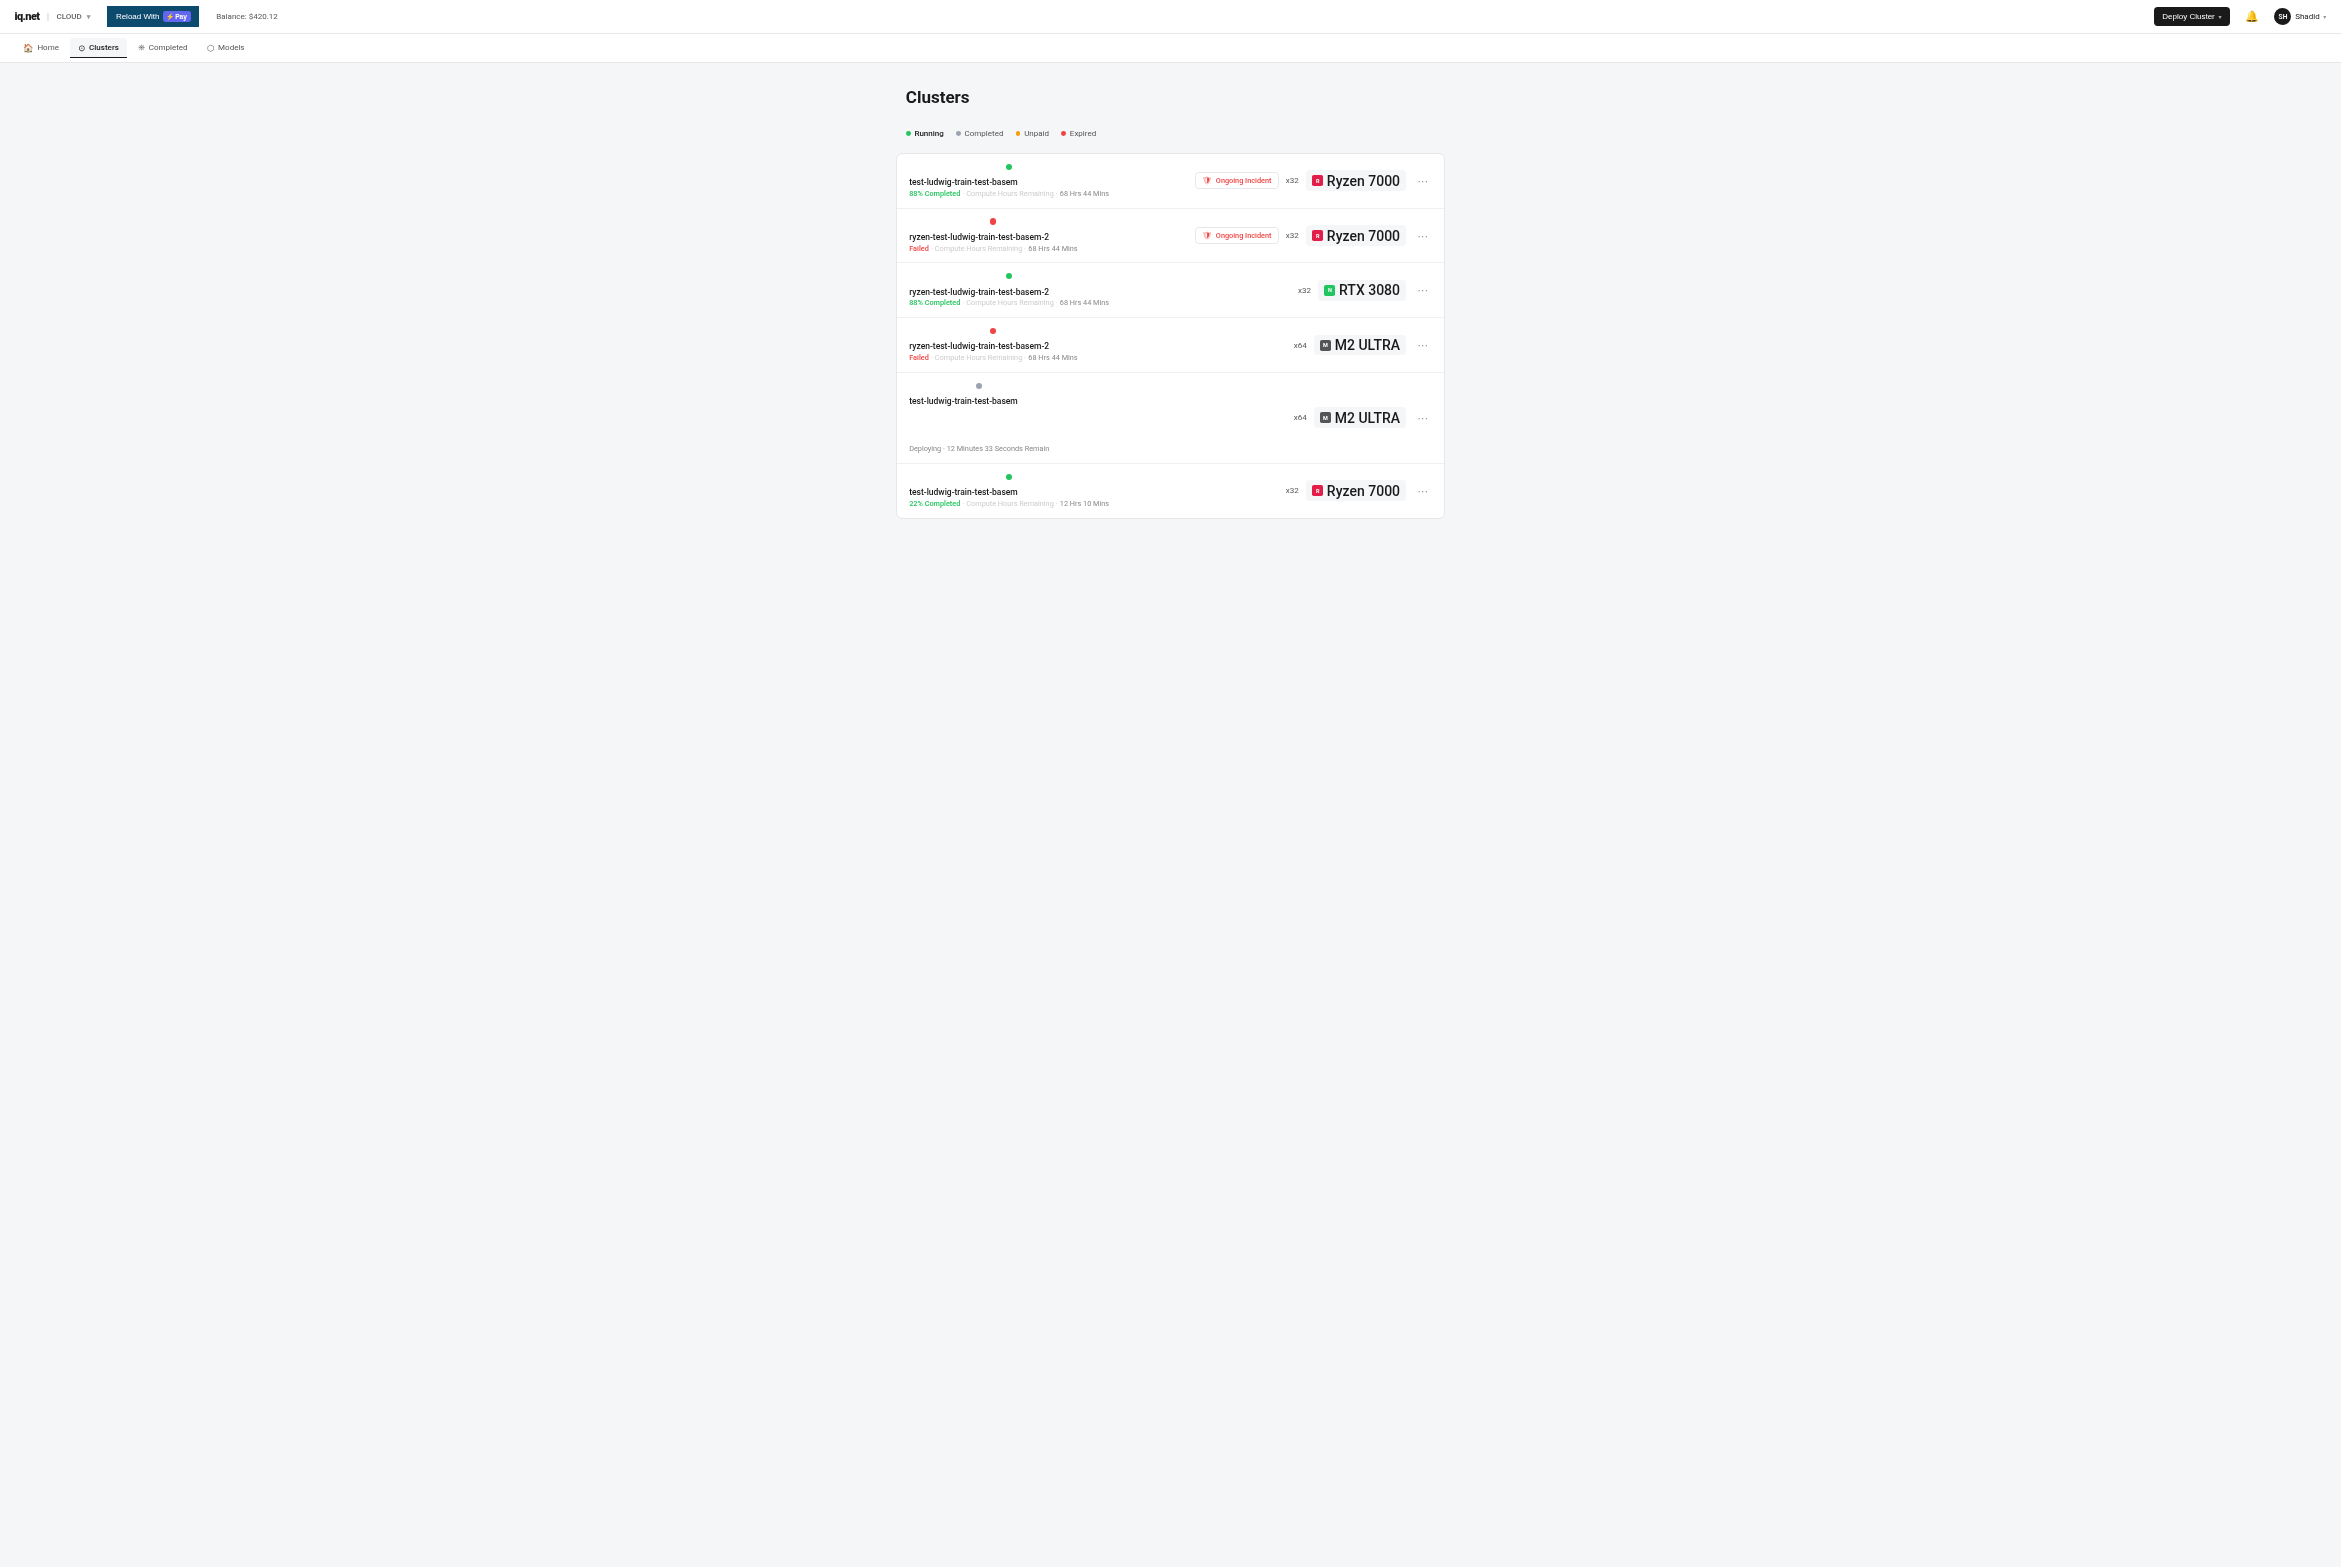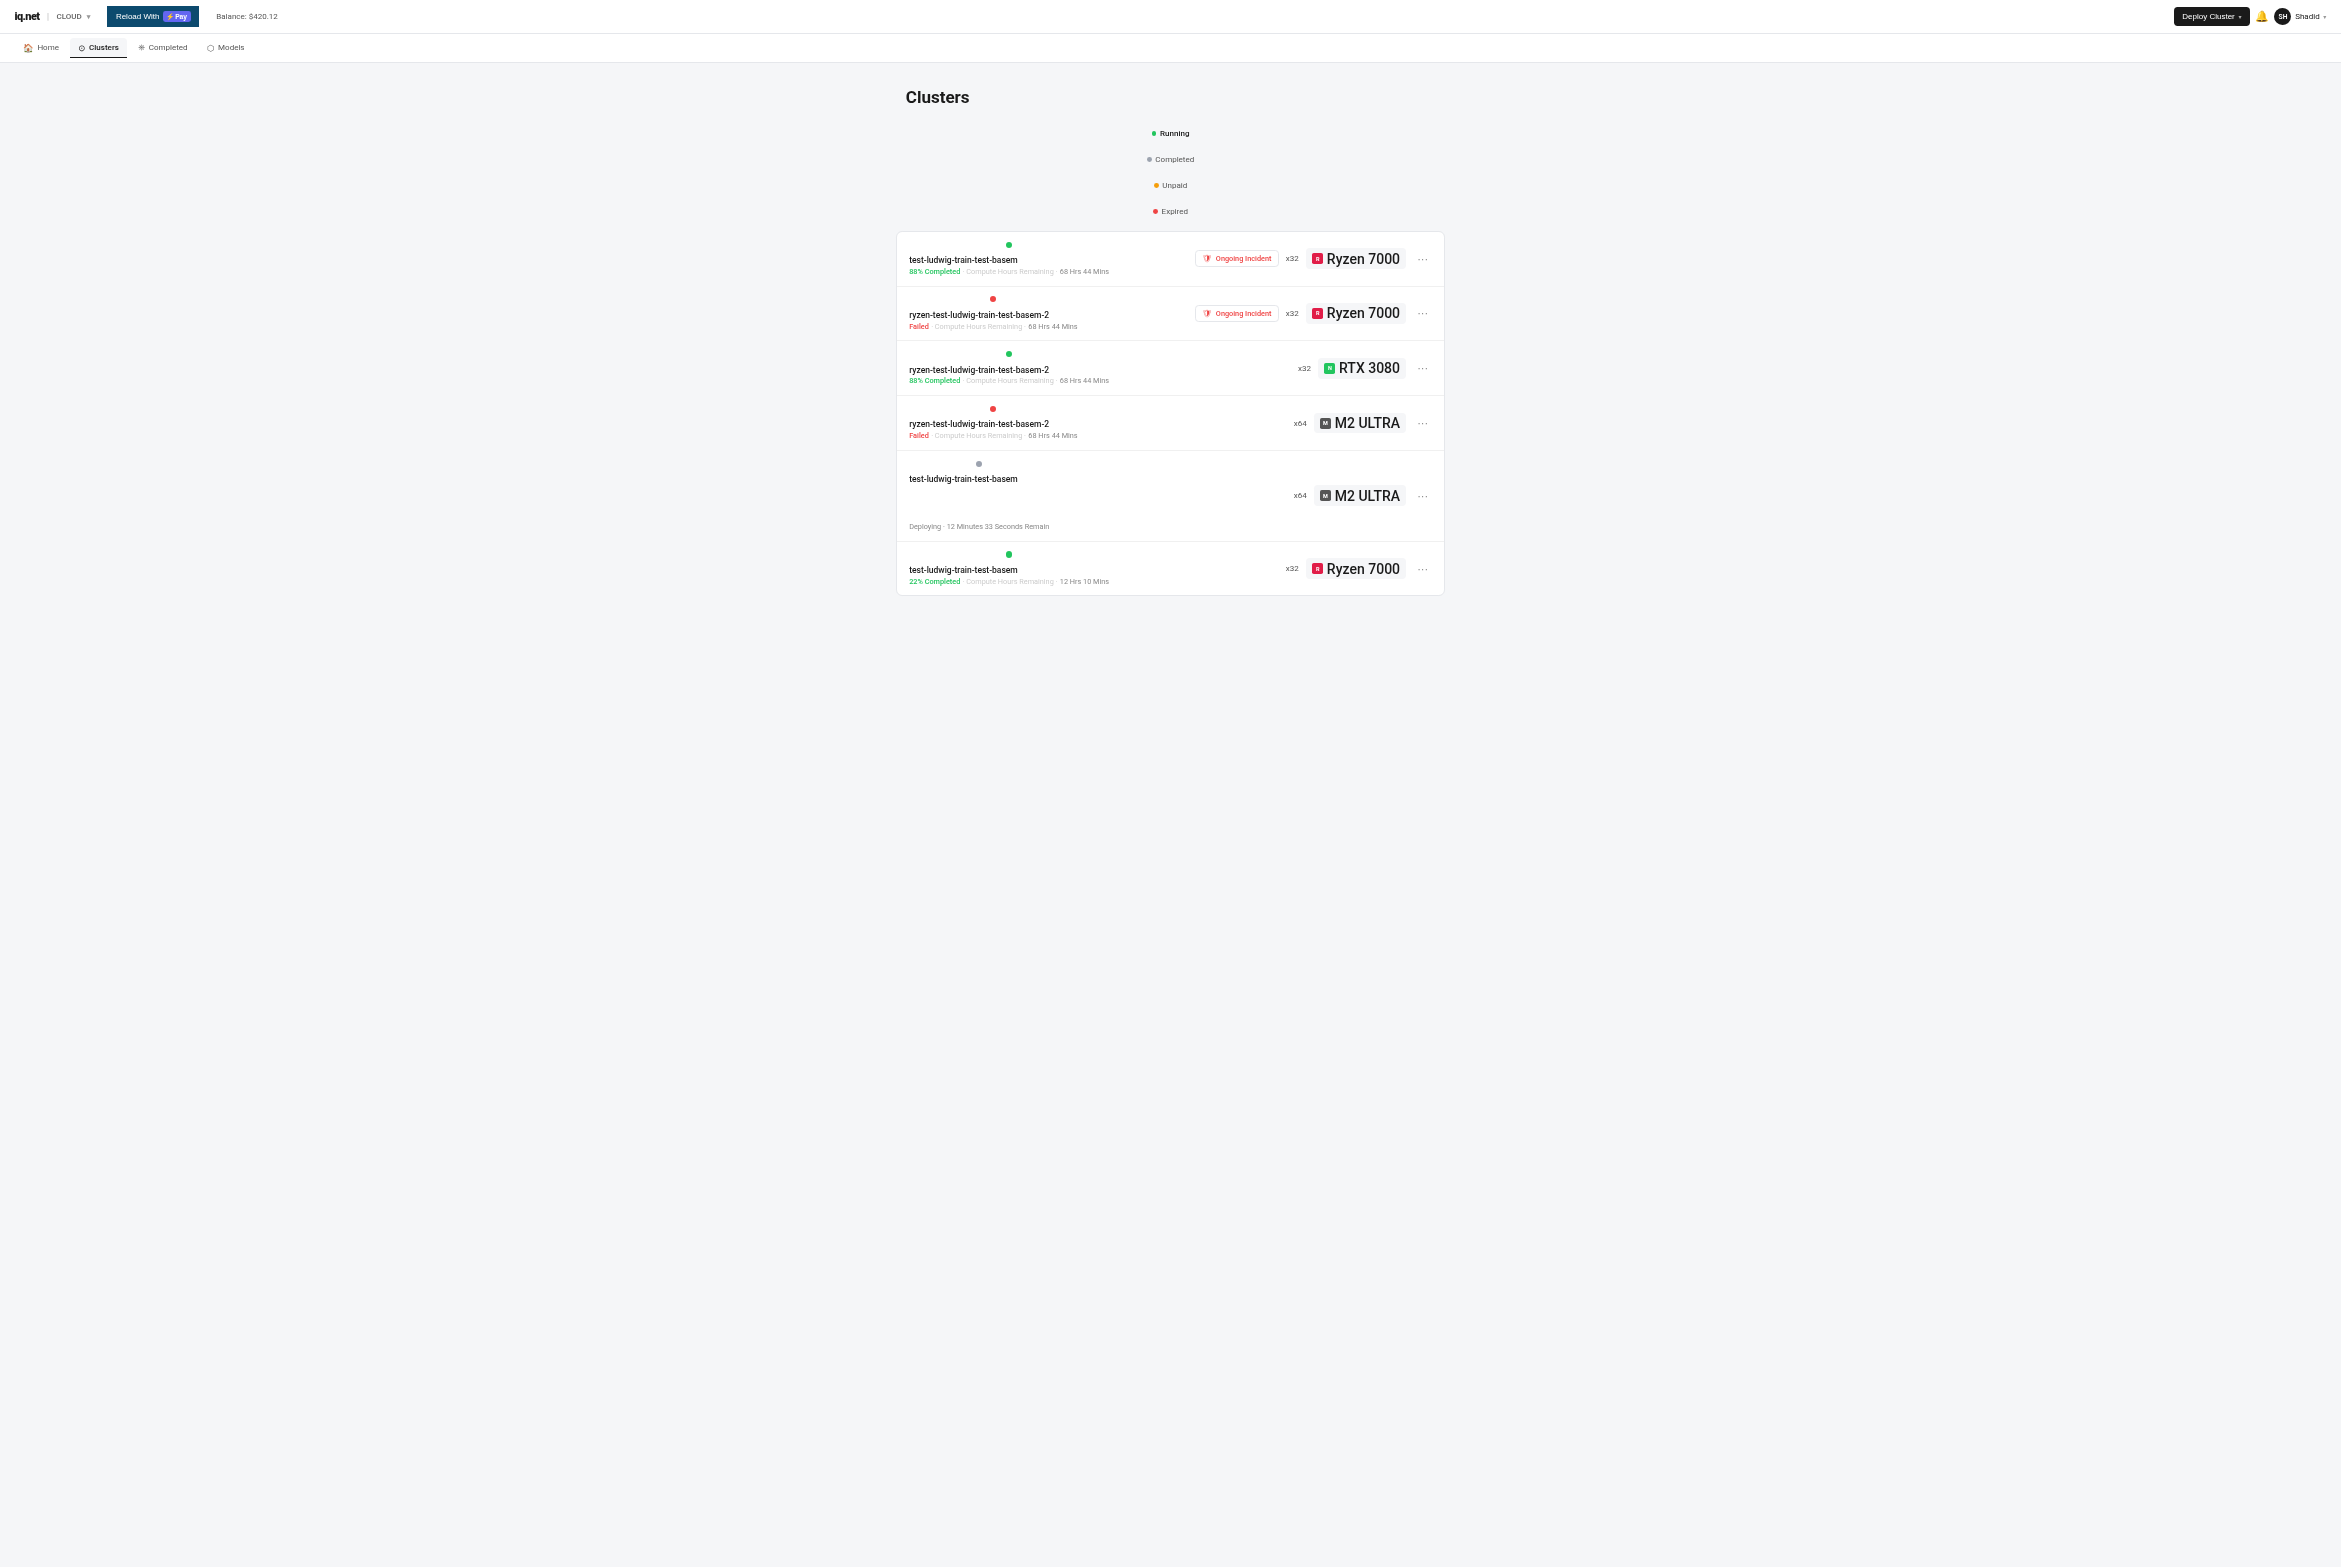--- a/index.html
+++ b/index.html
@@ -22,21 +22,21 @@
       display: flex; align-items: center; gap: 3.7px;
       background: #0c4a6e; color: #fff; border: none;
       padding: 4.9px 8.5px; border-radius: 0; cursor: pointer; font-size: 8px; font-weight: 500;
     }
     .reload-btn .pay-badge {
       background: #6366f1; color: #fff; padding: 1.2px 3.7px; border-radius: 2.4px; font-size: 6.7px; font-weight: 600;
     }
 
     .balance { font-size: 8px; color: #555; }
 
-    .header-right { display: flex; align-items: center; gap: 3px; justify-content: space-between; }
+    .header-right { display: flex; align-items: center; gap: 13px; justify-content: space-between; }
     .deploy-btn {
       display: flex; align-items: center; gap: 3.7px;
       background: #1a1a1a; color: #fff; border: none;
       padding: 4.9px 8.5px; border-radius: 3.7px; cursor: pointer; font-size: 8px; font-weight: 500;
     }
     .deploy-btn .chevron { font-size: 6.1px; color: #aaa; }
 
     .notif-btn {
       background: none; border: none; cursor: pointer; color: #666; font-size: 11px; padding: 2.4px;
     }
@@ -64,21 +64,21 @@
       border-bottom: 1.2px solid #1a1a1a;
     }
     .nav-item .nav-icon { font-size: 8.5px; }
 
     
     .main { padding: 24.4px 0; max-width: 549px; margin: 0 auto; }
 
     .page-title { font-size: 17px; font-weight: 700; color: #1a1a1a; margin-bottom: 19.5px; padding: 0 9.8px; }
 
     
-    .filter-tabs { display: flex; align-items: center; gap: 12.2px; margin-bottom: 12.2px; padding: 0 9.8px; flex-direction: column; }
+    .filter-tabs { display: flex; align-items: center; gap: 12.2px; margin-bottom: 12.2px; padding: 0 9.8px; }
     .filter-tab { display: flex; align-items: center; gap: 3.7px; cursor: pointer; font-size: 8px; color: #555; padding: 2.4px 0; }
     .filter-tab.active { color: #1a1a1a; font-weight: 500; }
     .filter-dot { width: 4.9px; height: 4.9px; border-radius: 50%; }
     .dot-green { background: #22c55e; }
     .dot-gray { background: #9ca3af; }
     .dot-yellow { background: #f59e0b; }
     .dot-red { background: #ef4444; }
 
     
     .cluster-list { display: flex; flex-direction: column; gap: 0; background: #fff; border-radius: 6.1px; border: 0.6px solid #e5e7eb; overflow: hidden; }

